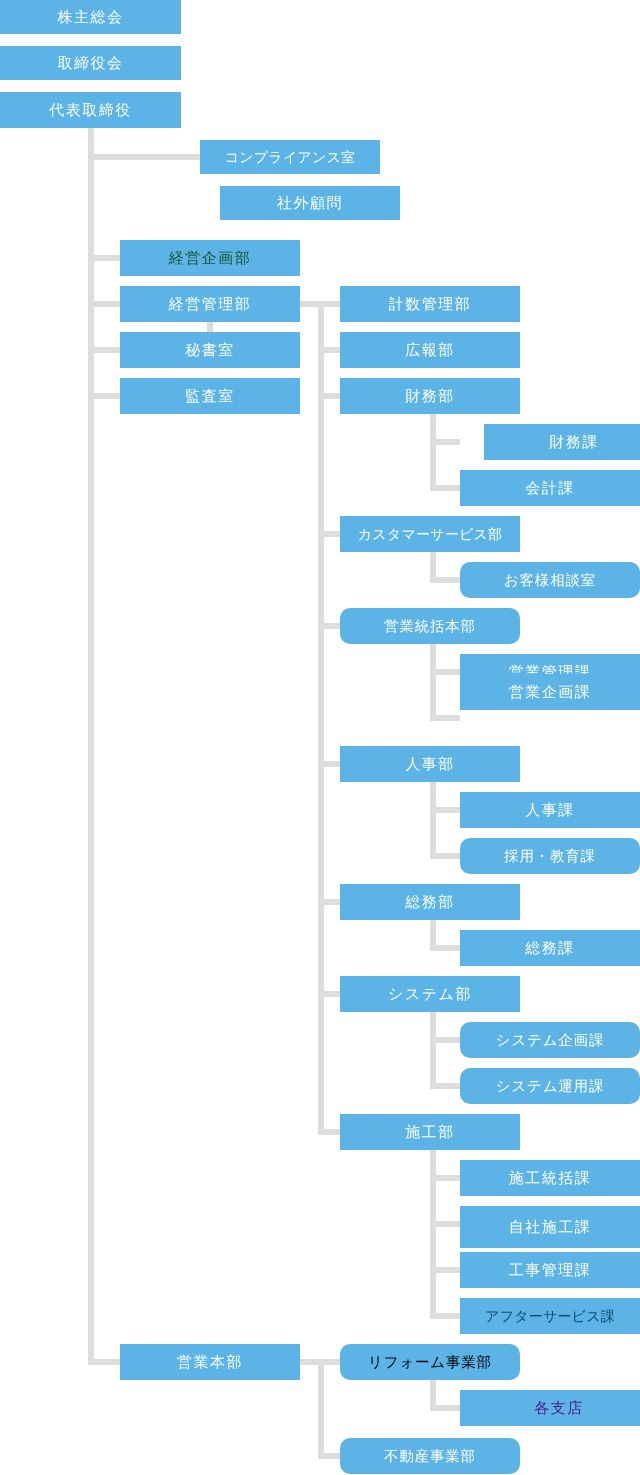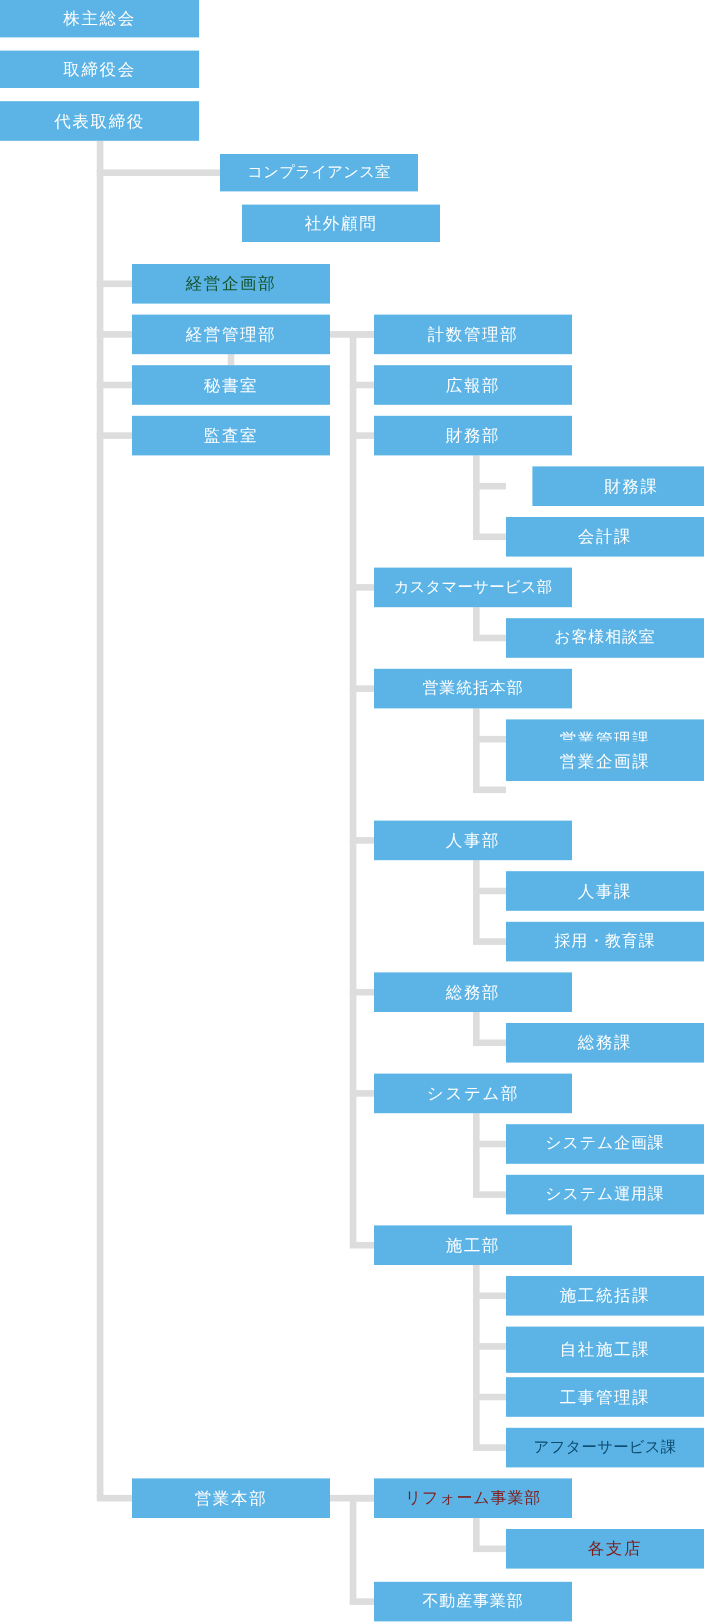--- a/index.html
+++ b/index.html
@@ -34,20 +34,21 @@
     z-index: 2;
     font-weight: normal;
   }
   .node.tight {
     letter-spacing: 0.2px;
     font-size: 14px;
   }
   .node.semi {
     letter-spacing: 0.8px;
     font-size: 14.5px;
+    border-radius: 10px;
   }
   .conn {
     position: absolute;
     background: #dddddd;
     z-index: 1;
   }
 </style>
 </head>
 <body>
 
@@ -127,17 +128,17 @@
       <div class="node" style="left: 460px; top: 930px; width: 180px; height: 36px; background: rgb(91, 180, 229); color: rgb(255, 255, 255);">総務課</div>
       <div class="node" style="left: 340px; top: 976px; width: 180px; height: 36px; background: rgb(91, 180, 229); color: rgb(255, 255, 255);">システム部</div>
       <div class="node semi" style="left: 460px; top: 1022px; width: 180px; height: 36px; background: rgb(91, 180, 229); color: rgb(255, 255, 255);">システム企画課</div>
       <div class="node semi" style="left: 460px; top: 1068px; width: 180px; height: 36px; background: rgb(91, 180, 229); color: rgb(255, 255, 255);">システム運用課</div>
       <div class="node" style="left: 340px; top: 1114px; width: 180px; height: 36px; background: rgb(91, 180, 229); color: rgb(255, 255, 255);">施工部</div>
       <div class="node" style="left: 460px; top: 1160px; width: 180px; height: 36px; background: rgb(91, 180, 229); color: rgb(255, 255, 255);">施工統括課</div>
       <div class="node" style="left: 460px; top: 1206px; width: 180px; height: 42px; background: rgb(91, 180, 229); color: rgb(255, 255, 255);">自社施工課</div>
       <div class="node" style="left: 460px; top: 1252px; width: 180px; height: 36px; background: rgb(91, 180, 229); color: rgb(255, 255, 255);">工事管理課</div>
       <div class="node tight" style="left: 460px; top: 1298px; width: 180px; height: 36px; background: rgb(91, 180, 229); color: #0c4a6e;">アフターサービス課</div>
       <div class="node" style="left: 120px; top: 1344px; width: 180px; height: 36px; background: rgb(91, 180, 229); color: rgb(255, 255, 255);">営業本部</div>
-      <div class="node semi" style="left: 340px; top: 1344px; width: 180px; height: 36px; background: rgb(91, 180, 229); color: #7f1d1d;">リフォーム事業部</div>
-      <div class="node" style="left: 460px; top: 1390px; width: 180px; height: 36px; background: rgb(91, 180, 229); color: #7f1d1d; padding-left: 18px;">各支店</div>
+      <div class="node semi" style="left: 340px; top: 1344px; width: 180px; height: 36px; background: rgb(91, 180, 229); color: #000000;">リフォーム事業部</div>
+      <div class="node" style="left: 460px; top: 1390px; width: 180px; height: 36px; background: rgb(91, 180, 229); color: #4c1d95; padding-left: 18px;">各支店</div>
       <div class="node semi" style="left: 340px; top: 1438px; width: 180px; height: 36px; background: rgb(91, 180, 229); color: rgb(255, 255, 255);">不動産事業部</div>
     </div>
 </div>
 
 </body></html>

